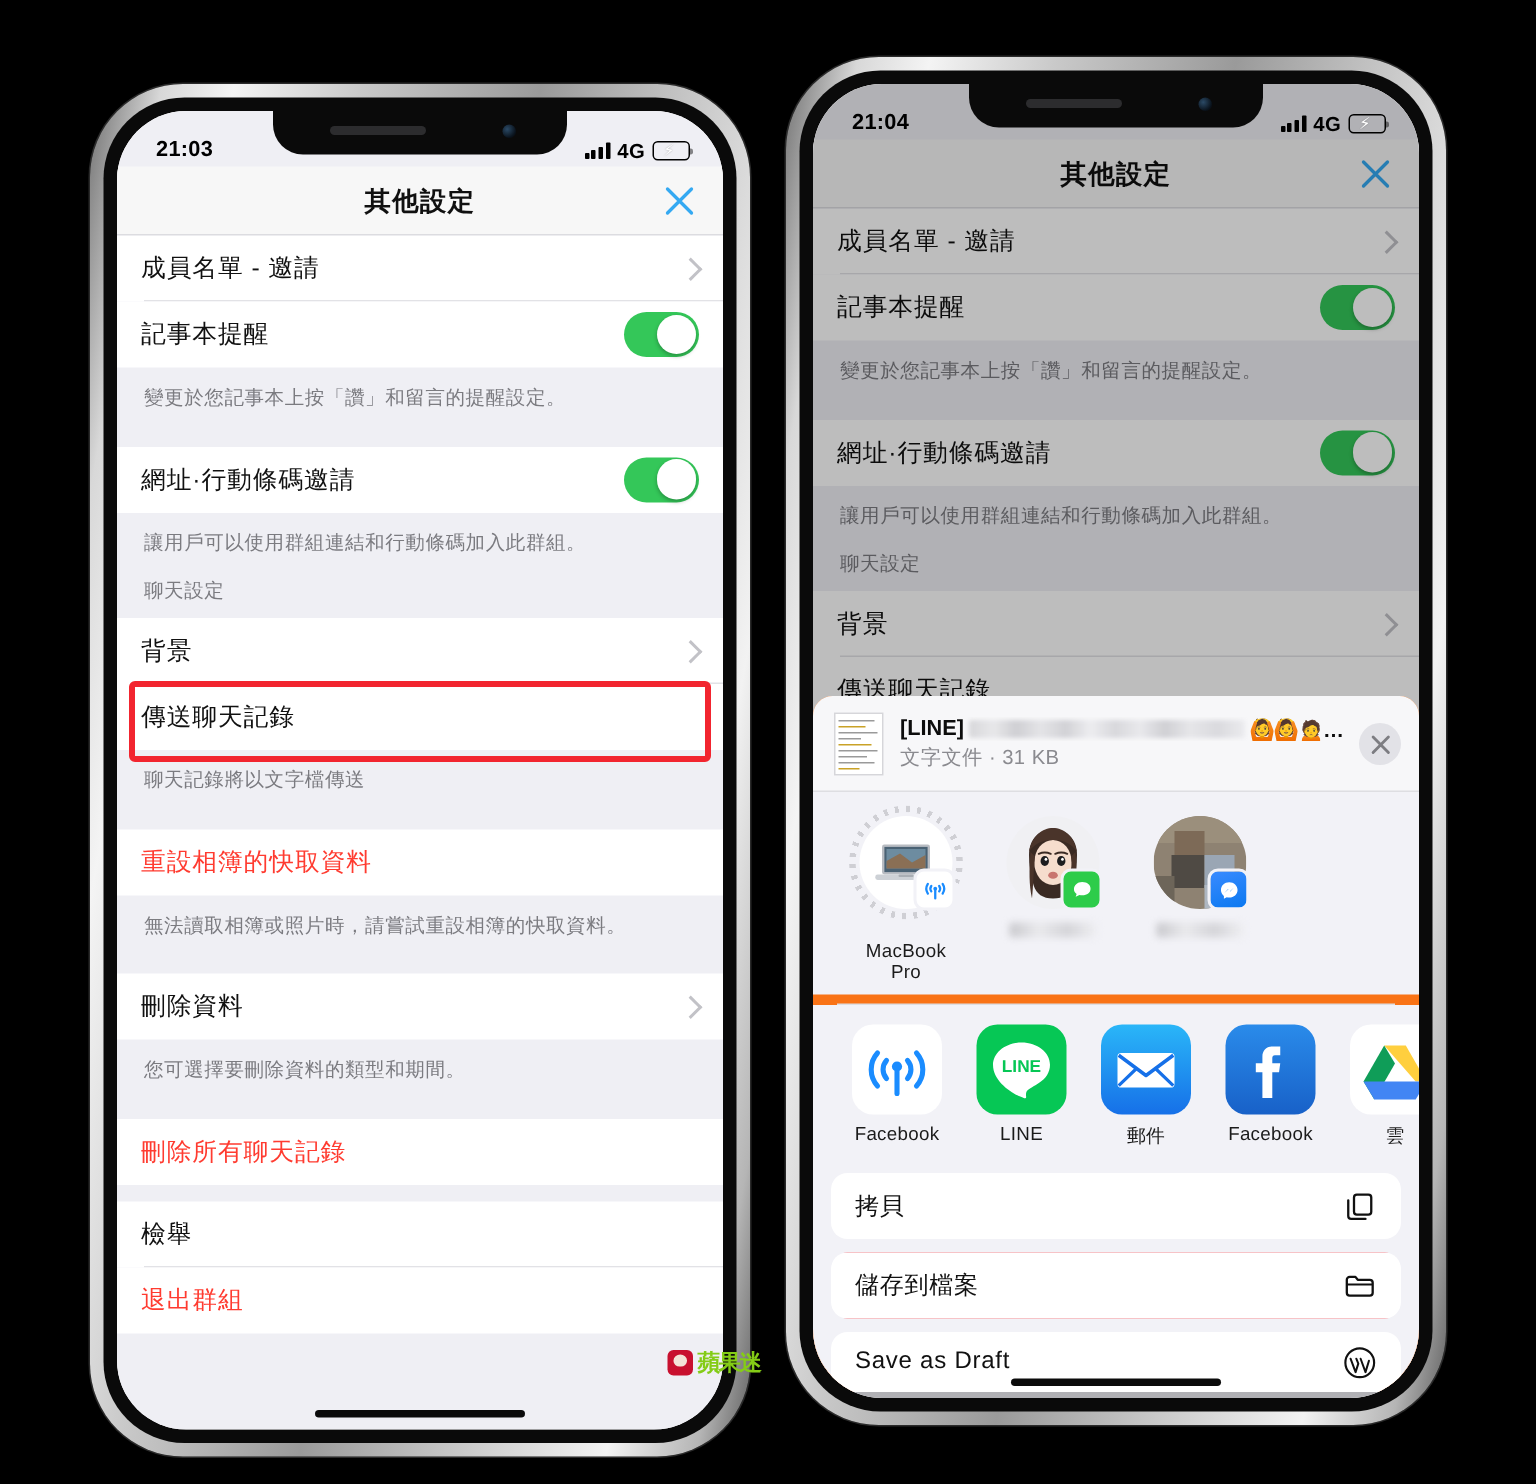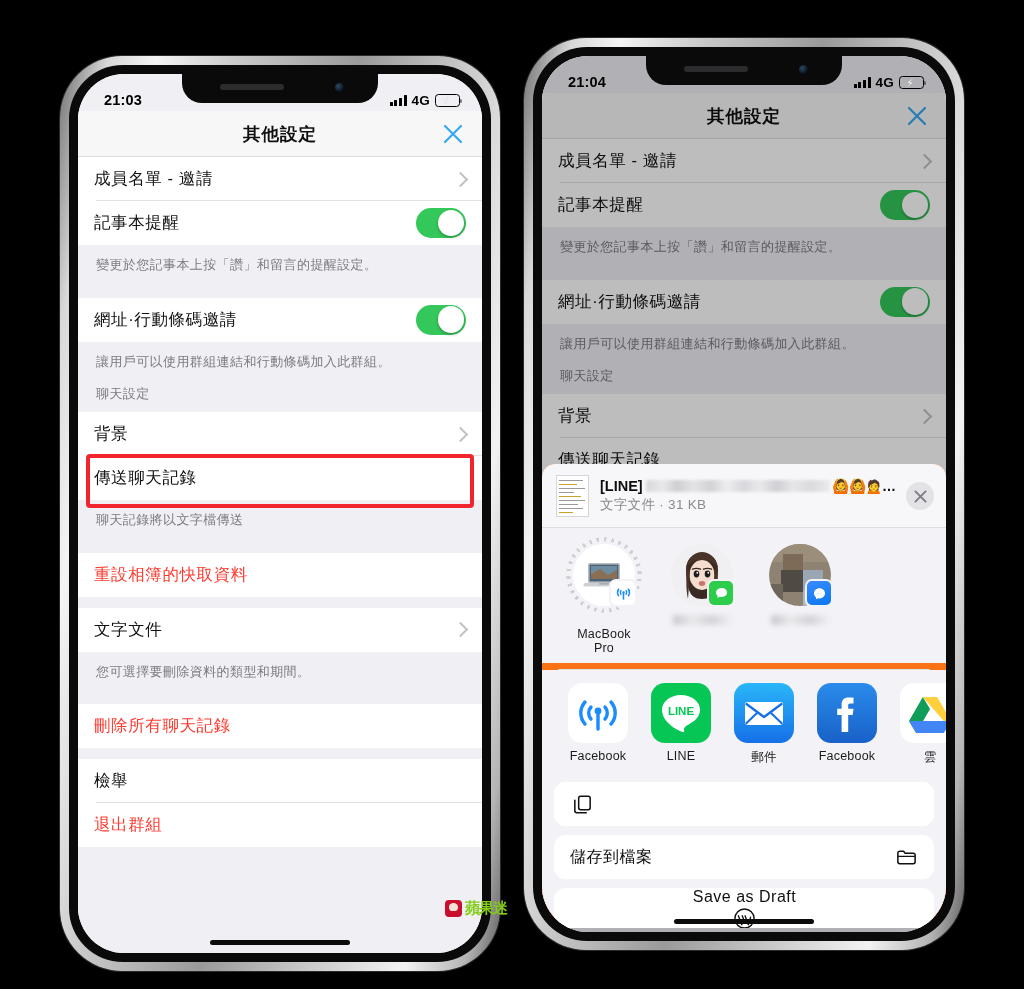--- a/index.html
+++ b/index.html
@@ -207,23 +207,24 @@
               <span class="sep"></span>
             </div>
             <div class="row">
               <span class="label">傳送聊天記錄</span>
             </div>
             <div class="note">聊天記錄將以文字檔傳送</div>
             <div class="gap"></div>
             <div class="row danger">
               <span class="label">重設相簿的快取資料</span>
             </div>
+            <div class="note">無法讀取相簿或照片時，請嘗試重設相簿的快取資料。</div>
             <div class="gap"></div>
             <div class="row">
-              <span class="label">文字文件</span>
+              <span class="label">刪除資料</span>
               <span class="chev"></span>
             </div>
             <div class="note">您可選擇要刪除資料的類型和期間。</div>
             <div class="gap"></div>
             <div class="row danger">
               <span class="label">刪除所有聊天記錄</span>
             </div>
             <div class="gap"></div>
             <div class="row">
               <span class="label">檢舉</span>
@@ -479,20 +480,21 @@
               </svg>
             </div>
             <div class="aname">雲</div>
           </div>
         </div>
 
         <div class="actions">
 
           <div class="card">
             <div class="arow">
+              <span class="alabel">拷貝</span>
               <span class="aicon">
                 <svg width="23" height="23" viewBox="0 0 24 24">
                   <rect x="8" y="3.5" width="12" height="14" rx="2" stroke="#111" stroke-width="1.6" fill="none"></rect>
                   <path d="M16 20.5H6a2 2 0 0 1-2-2V7.5" stroke="#111" stroke-width="1.6" fill="none" stroke-linecap="round"></path>
                 </svg>
               </span>
             </div>
           </div>
 
           <div class="card" style="position:relative;">
@@ -502,21 +504,21 @@
                 <svg width="23" height="23" viewBox="0 0 24 24">
                   <path d="M3 7.5a2 2 0 0 1 2-2h4l1.6 2H19a2 2 0 0 1 2 2v7a2 2 0 0 1-2 2H5a2 2 0 0 1-2-2z" stroke="#111" stroke-width="1.6" fill="none" stroke-linejoin="round"></path>
                   <path d="M3 10.8h18" stroke="#111" stroke-width="1.5" fill="none"></path>
                 </svg>
               </span>
             </div>
             <div class="hl-box" style="left:-4px;right:-4px;top:-4px;bottom:-4px;"></div>
           </div>
 
           <div class="card" style="border-radius:11px 11px 0 0;margin-bottom:0;">
-            <div class="arow" style="height:40px;flex-direction:column;">
+            <div class="arow" style="height:40px;">
               <span class="alabel">Save as Draft</span>
               <span class="aicon">
                 <svg width="23" height="23" viewBox="0 0 24 24">
                   <circle cx="12" cy="12" r="10" stroke="#111" stroke-width="1.5" fill="none"></circle>
                   <path d="M5.6 9.2 L9.1 18.5 L11 12.6 L9.6 9.2 M12.6 9.2 L16 18.5 L18.4 10.6" stroke="#111" stroke-width="1.4" fill="none" stroke-linejoin="round" stroke-linecap="round"></path>
                 </svg>
               </span>
             </div>
           </div>
         </div>

